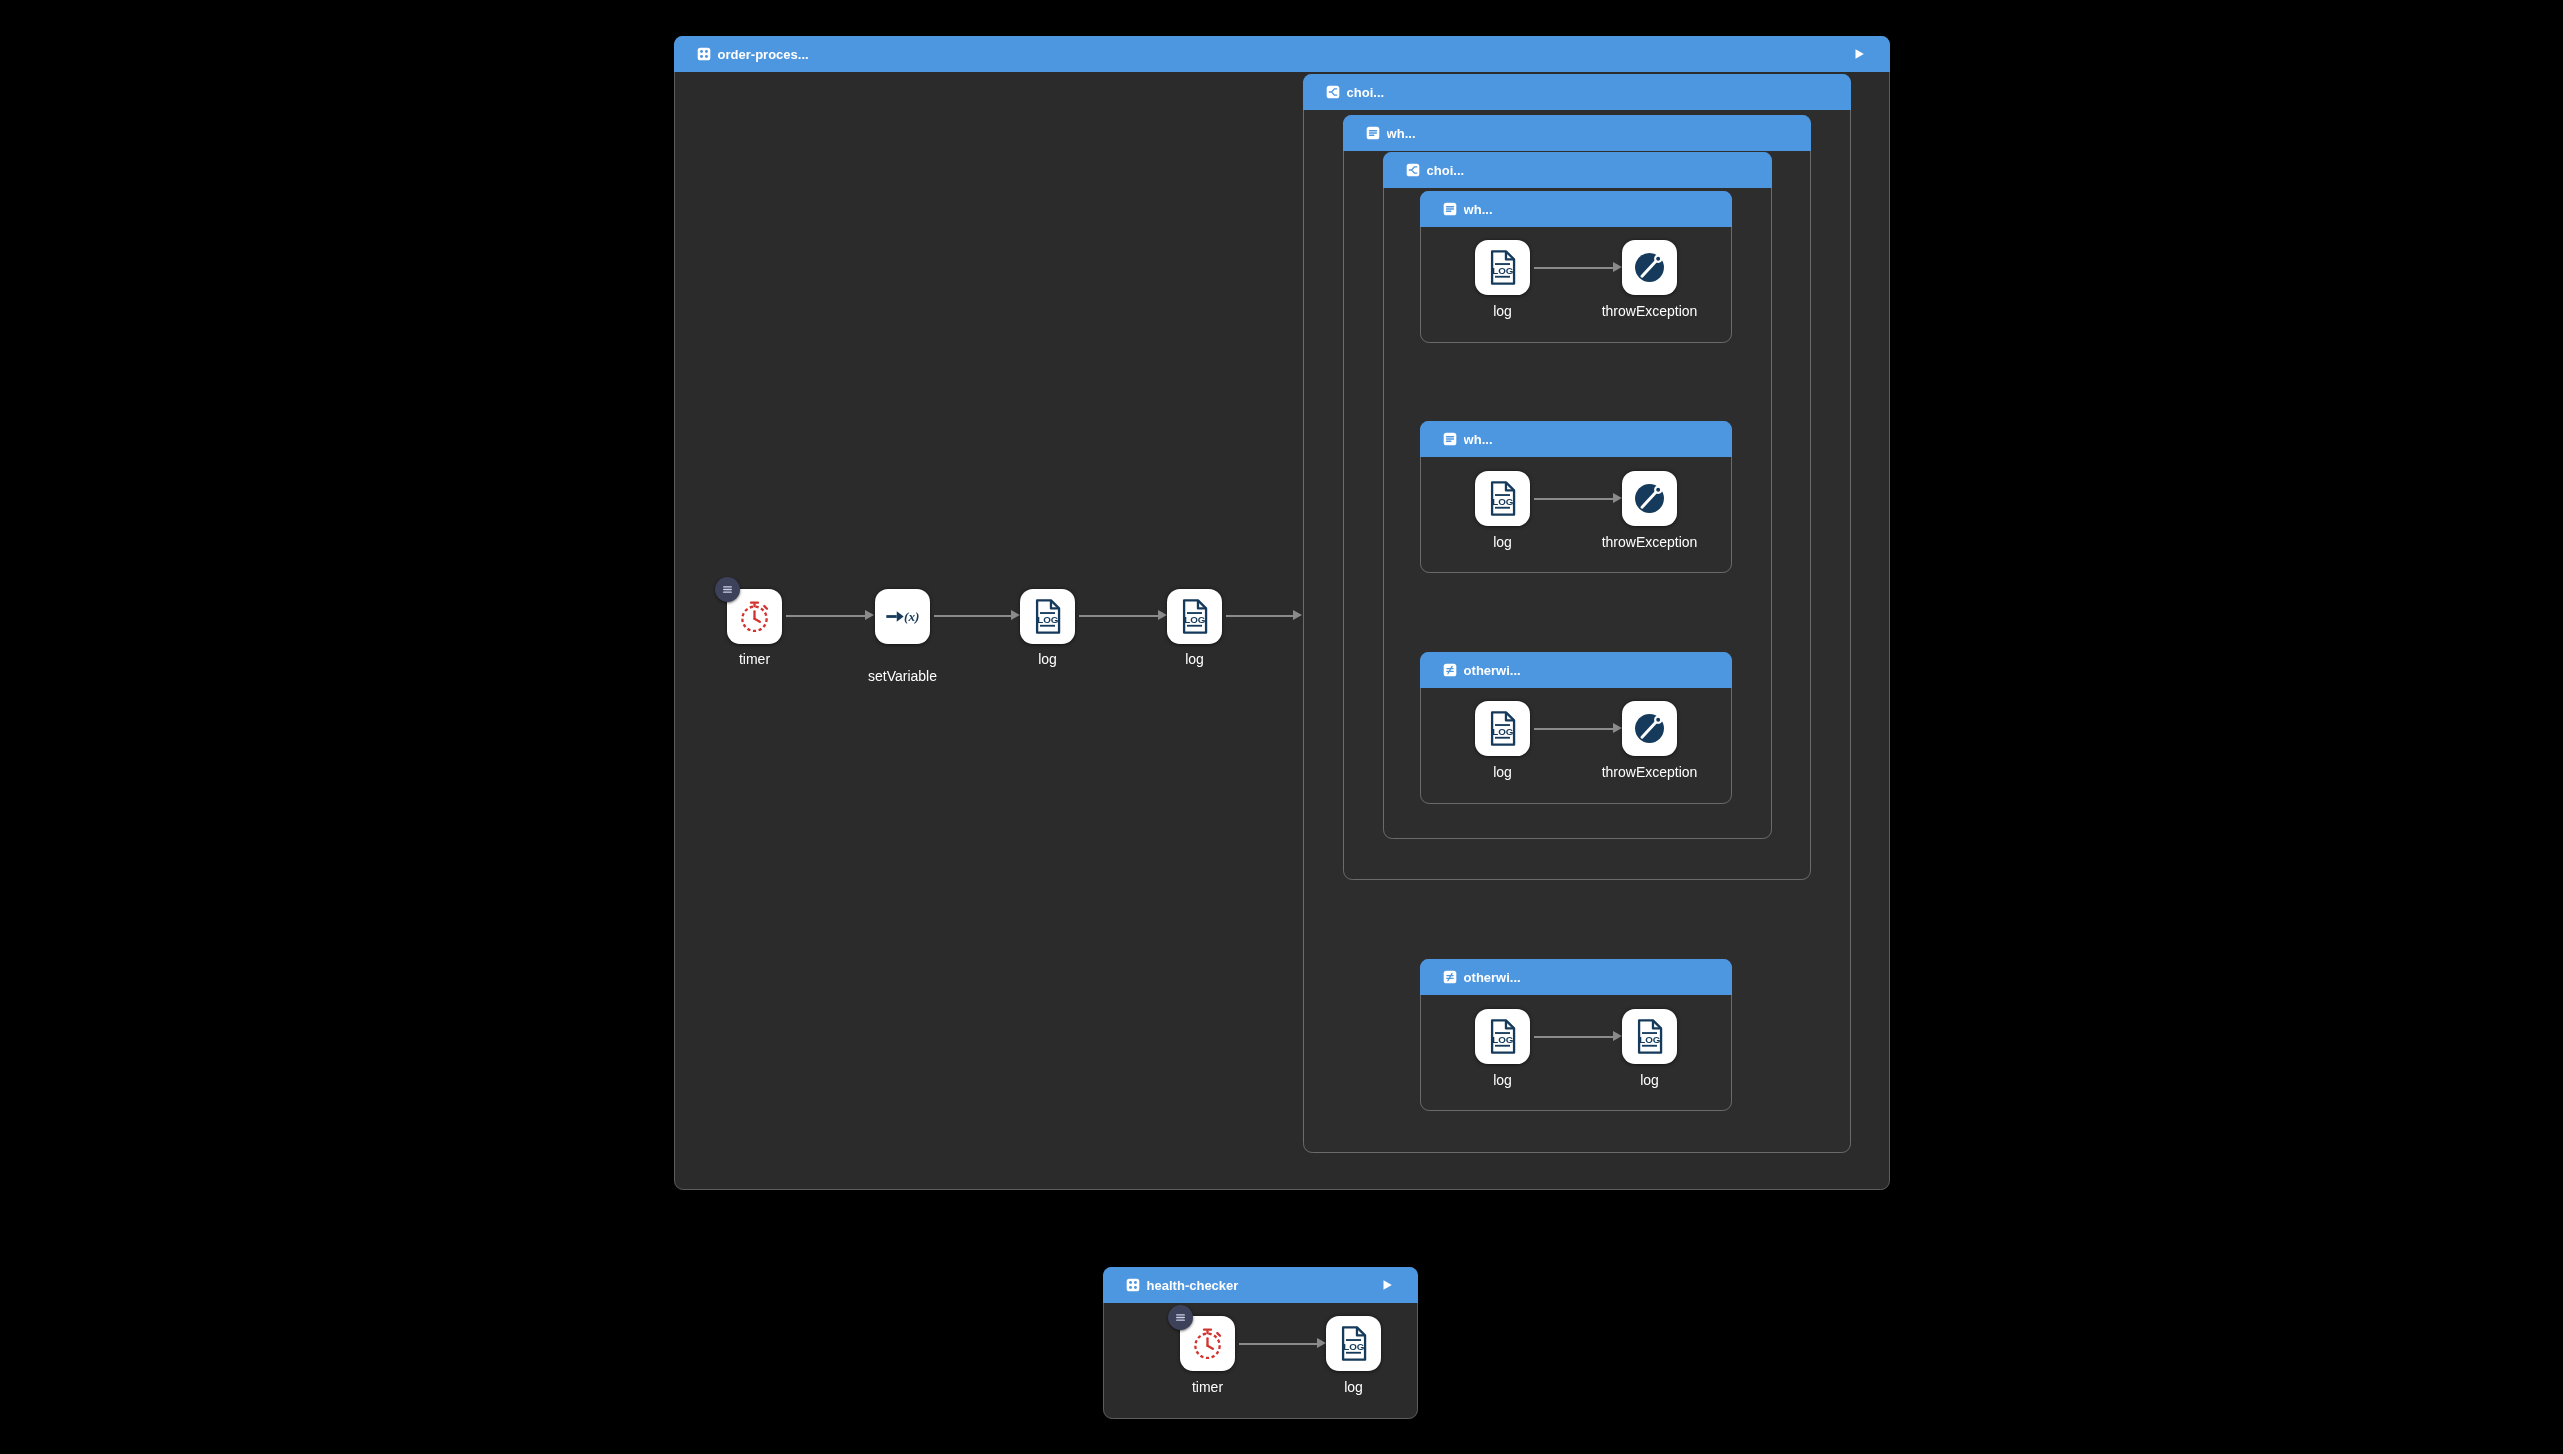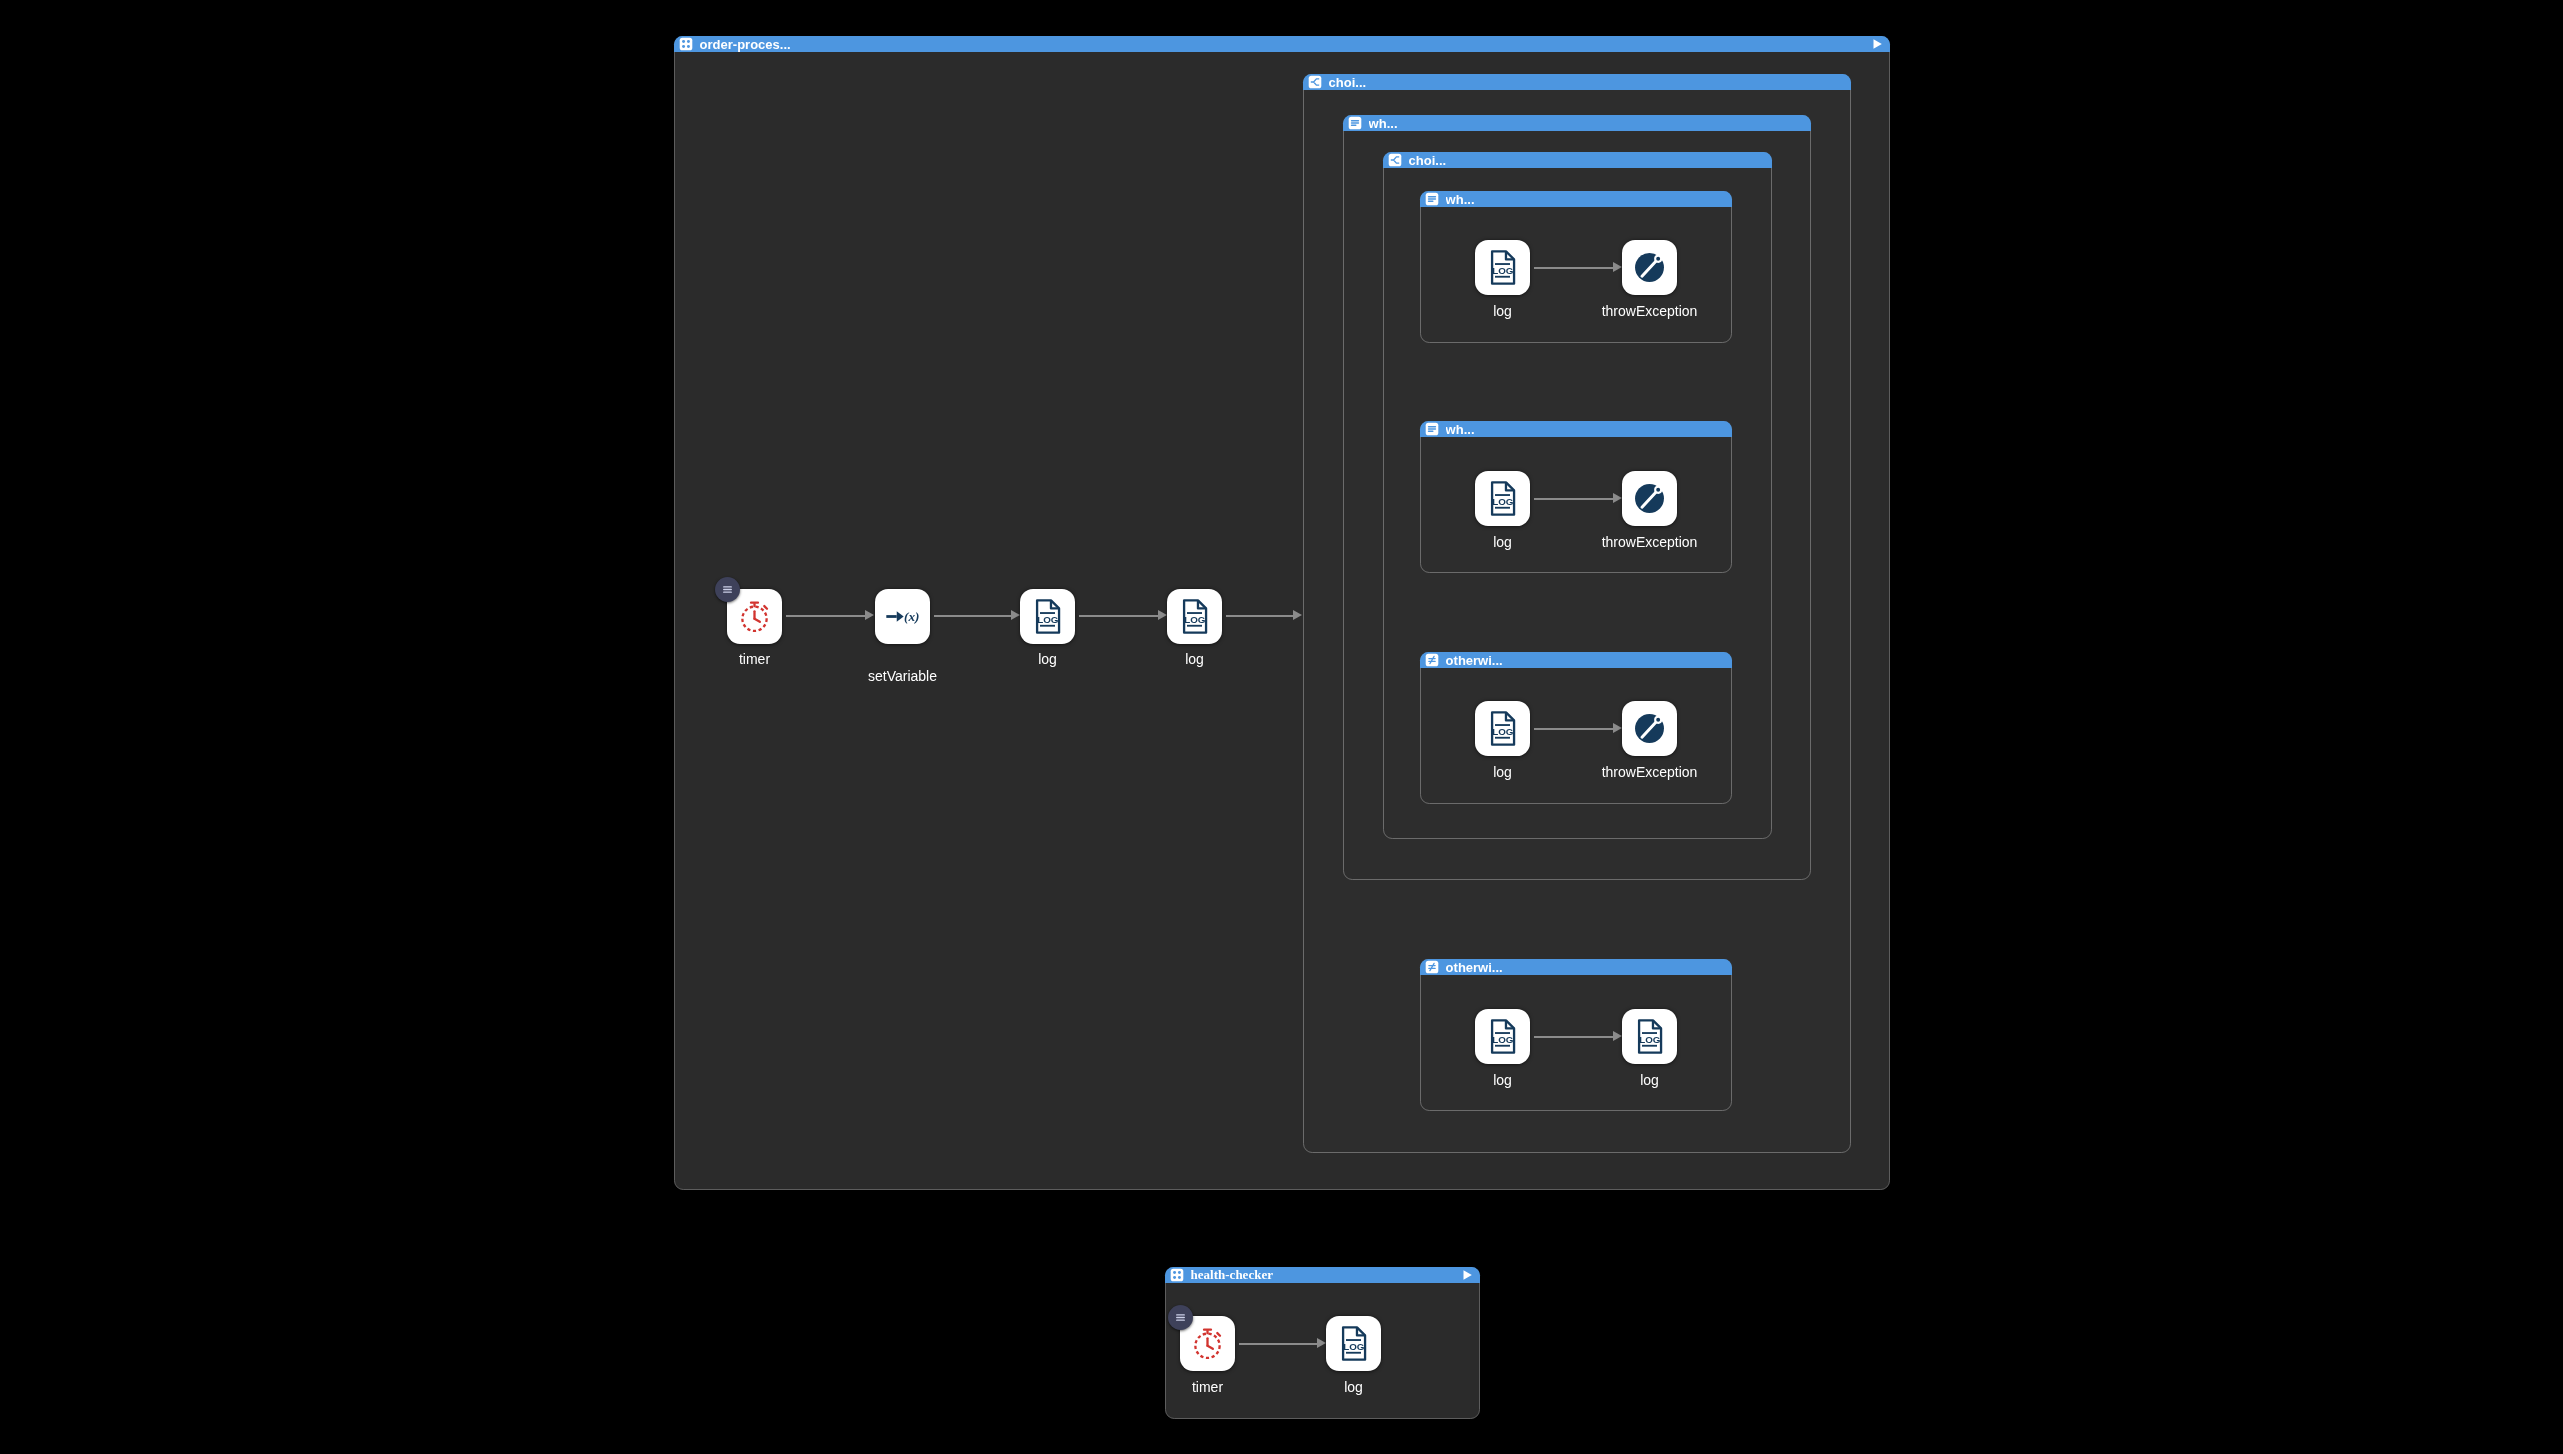--- a/index.html
+++ b/index.html
@@ -2,22 +2,22 @@
 <html style="font-size:15px"><head>
 <meta charset="utf-8">
 <style>
   * { margin:0; padding:0; box-sizing:border-box; }
   html,body { width:2563px; height:1454px; background:#000; font-family:"Liberation Sans", sans-serif; }
   .canvas { position:absolute; inset:0; background:#000; overflow:hidden; }
 
   .container { position:absolute; background:#2b2b2b; border:1.4px solid #5d5d5d; border-radius:9.2px; }
   .container.inner { background:#2d2d2d; border:0.9px solid #6b6b6b; }
 
-  .header { position:absolute; top:-0.9px; left:-0.9px; right:-0.9px; height:16px; background:#4d96e0;
-            border-radius:8.3px 8.3px 0 0; display:flex; align-items:center; gap:6.5px; padding:0 5px;
+  .header { position:absolute; top:-0.9px; left:-0.9px; right:-0.9px; height:36px; background:#4d96e0;
+            border-radius:8.3px 8.3px 0 0; display:flex; align-items:center; gap:6.5px; padding:0 23px;
             color:#fff; font-weight:bold; font-size:13px; }
   .header .title { flex:1 1 auto; white-space:nowrap; overflow:hidden; }
   .hicon { width:14px; height:14px; flex:0 0 auto; display:block; }
   .play-btn { flex:0 0 auto; width:16.6px; height:16.6px; display:flex; align-items:center; justify-content:center; cursor:pointer; }
 
   .node-box { position:absolute; width:55px; height:55px; background:#fff; border-radius:13px;
               display:flex; align-items:center; justify-content:center; box-shadow:0 0.9px 3.7px rgba(0,0,0,.55); }
   .nicon { display:block; }
   .node-label { position:absolute; width:157px; text-align:center; color:#fff; font-size:14px; }
 
@@ -255,21 +255,21 @@
   </div>
   <div class="node-label" style="left:1424px; top:1072px;">log</div>
   <div class="arrow" style="left:1534px; top:1036px; width:79px;"></div>
   <div class="node-box" style="left:1622px; top:1009px;">
     <svg class="nicon" width="37" height="37" viewBox="0 0 40 40">
         <use href="#sym-log"></use>
       </svg>
   </div>
   <div class="node-label" style="left:1571px; top:1072px;">log</div>
 
-  <div class="container" style="left:1165px; top:1267px; width:315px; height:152px;font-family:Liberation Serif, serif;">
+  <div class="container" style="left:1103px; top:1267px; width:315px; height:152px;">
     <div class="header">
       <svg class="hicon" viewBox="0 0 15 15" width="14" height="14">
           <use href="#sym-route"></use>
         </svg>
       <span class="title">health-checker</span>
       <span class="play-btn">
         <svg class="hicon" viewBox="0 0 15 15" width="14" height="14">
             <use href="#sym-play"></use>
           </svg>
       </span>

